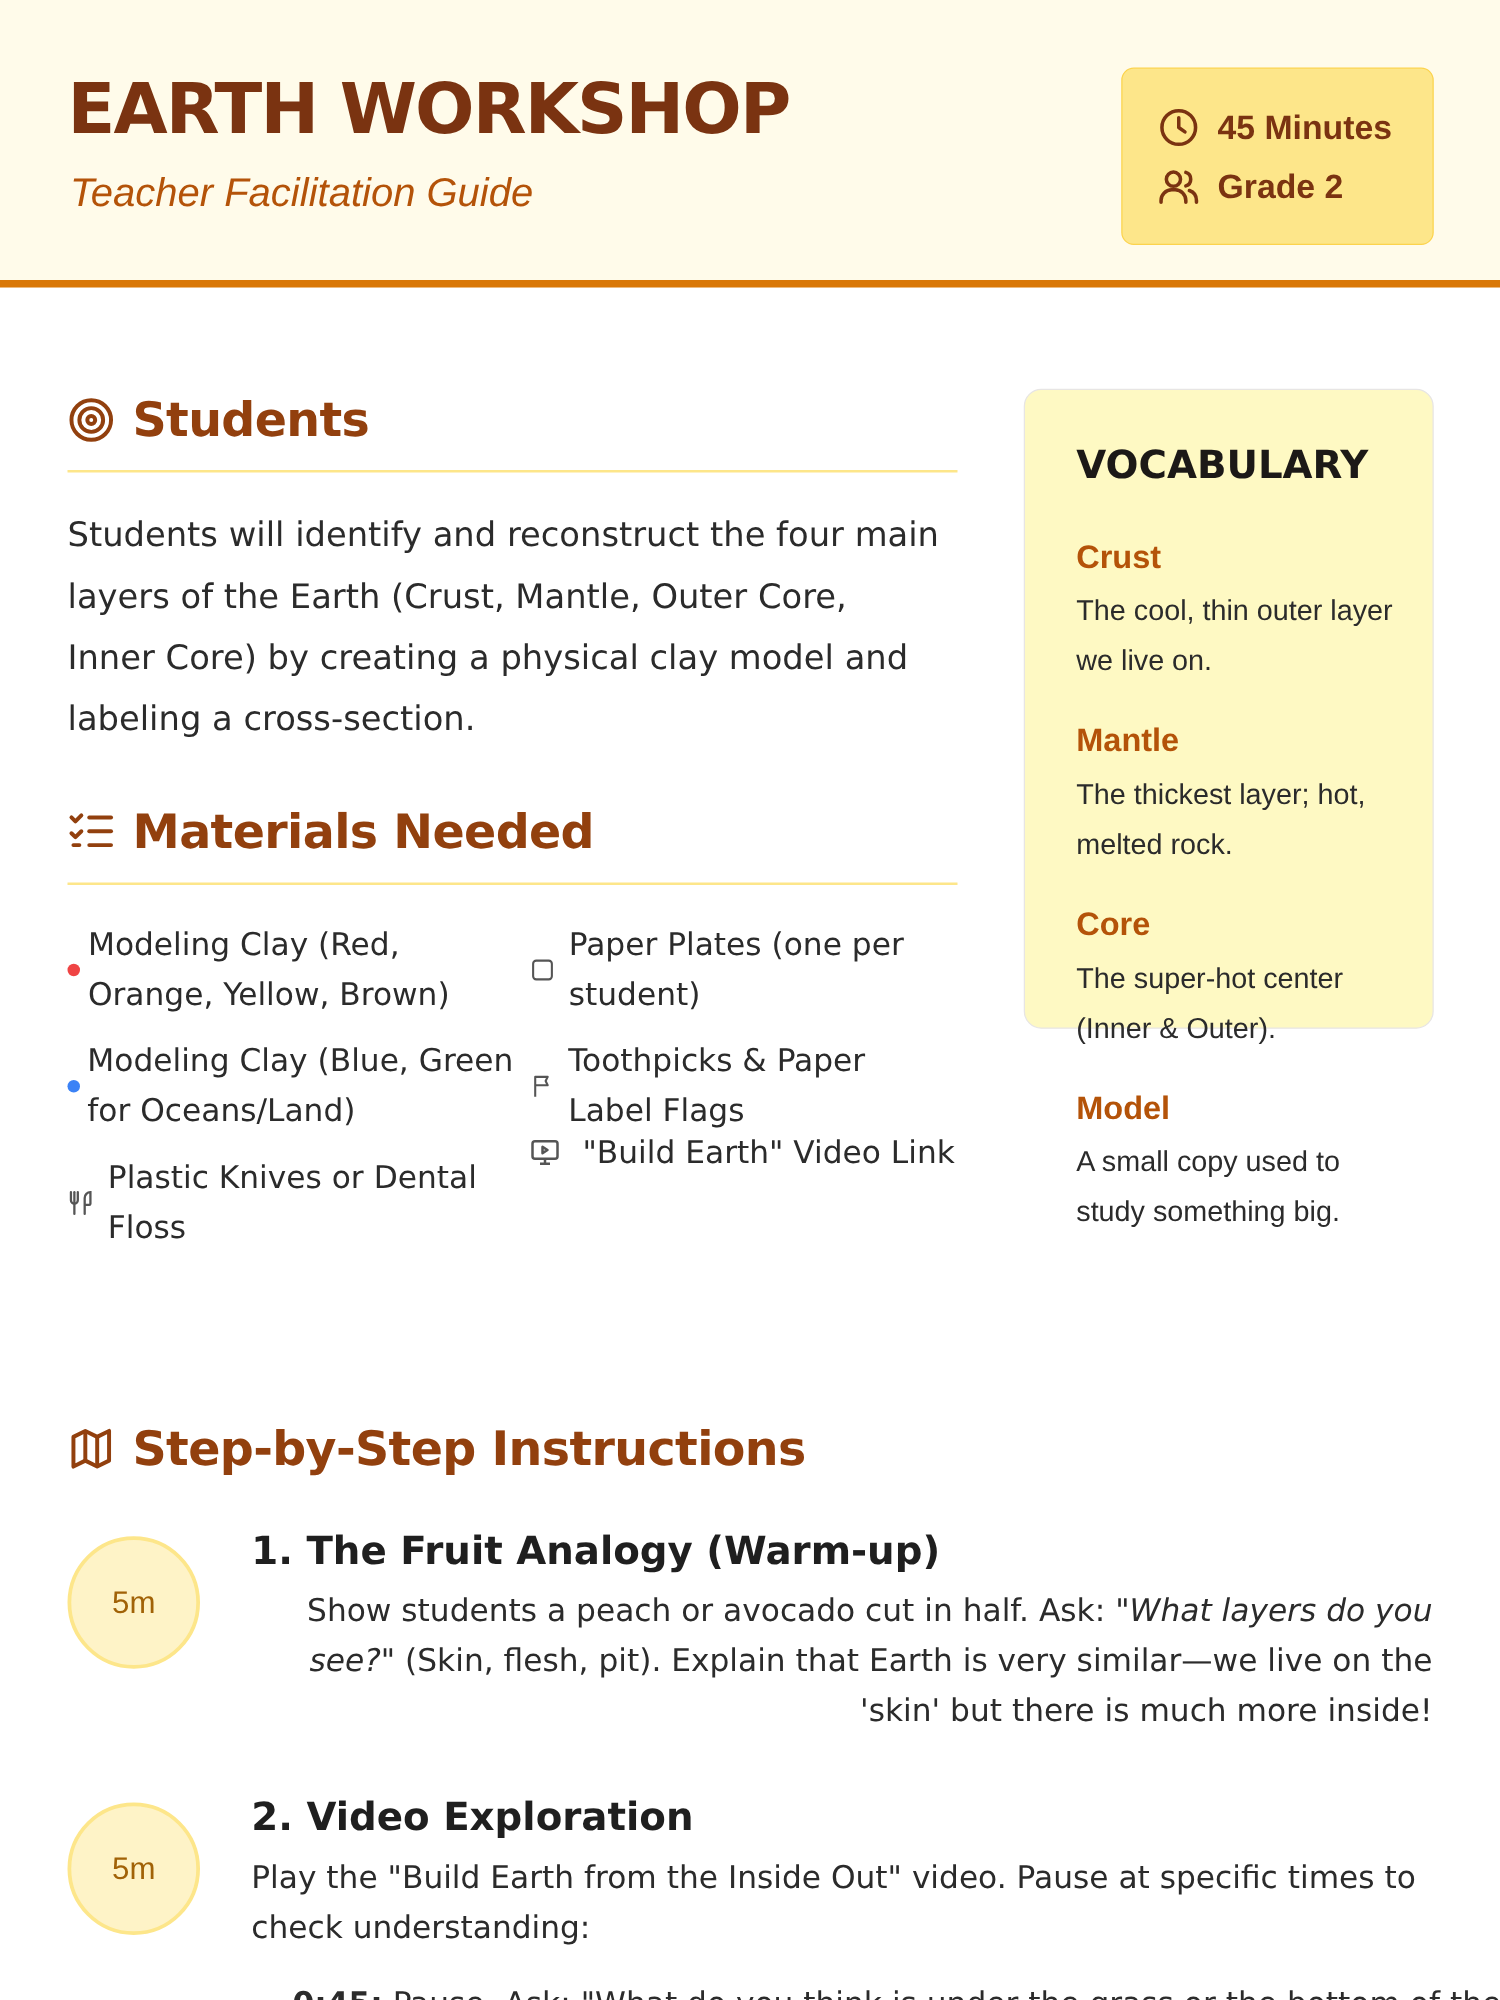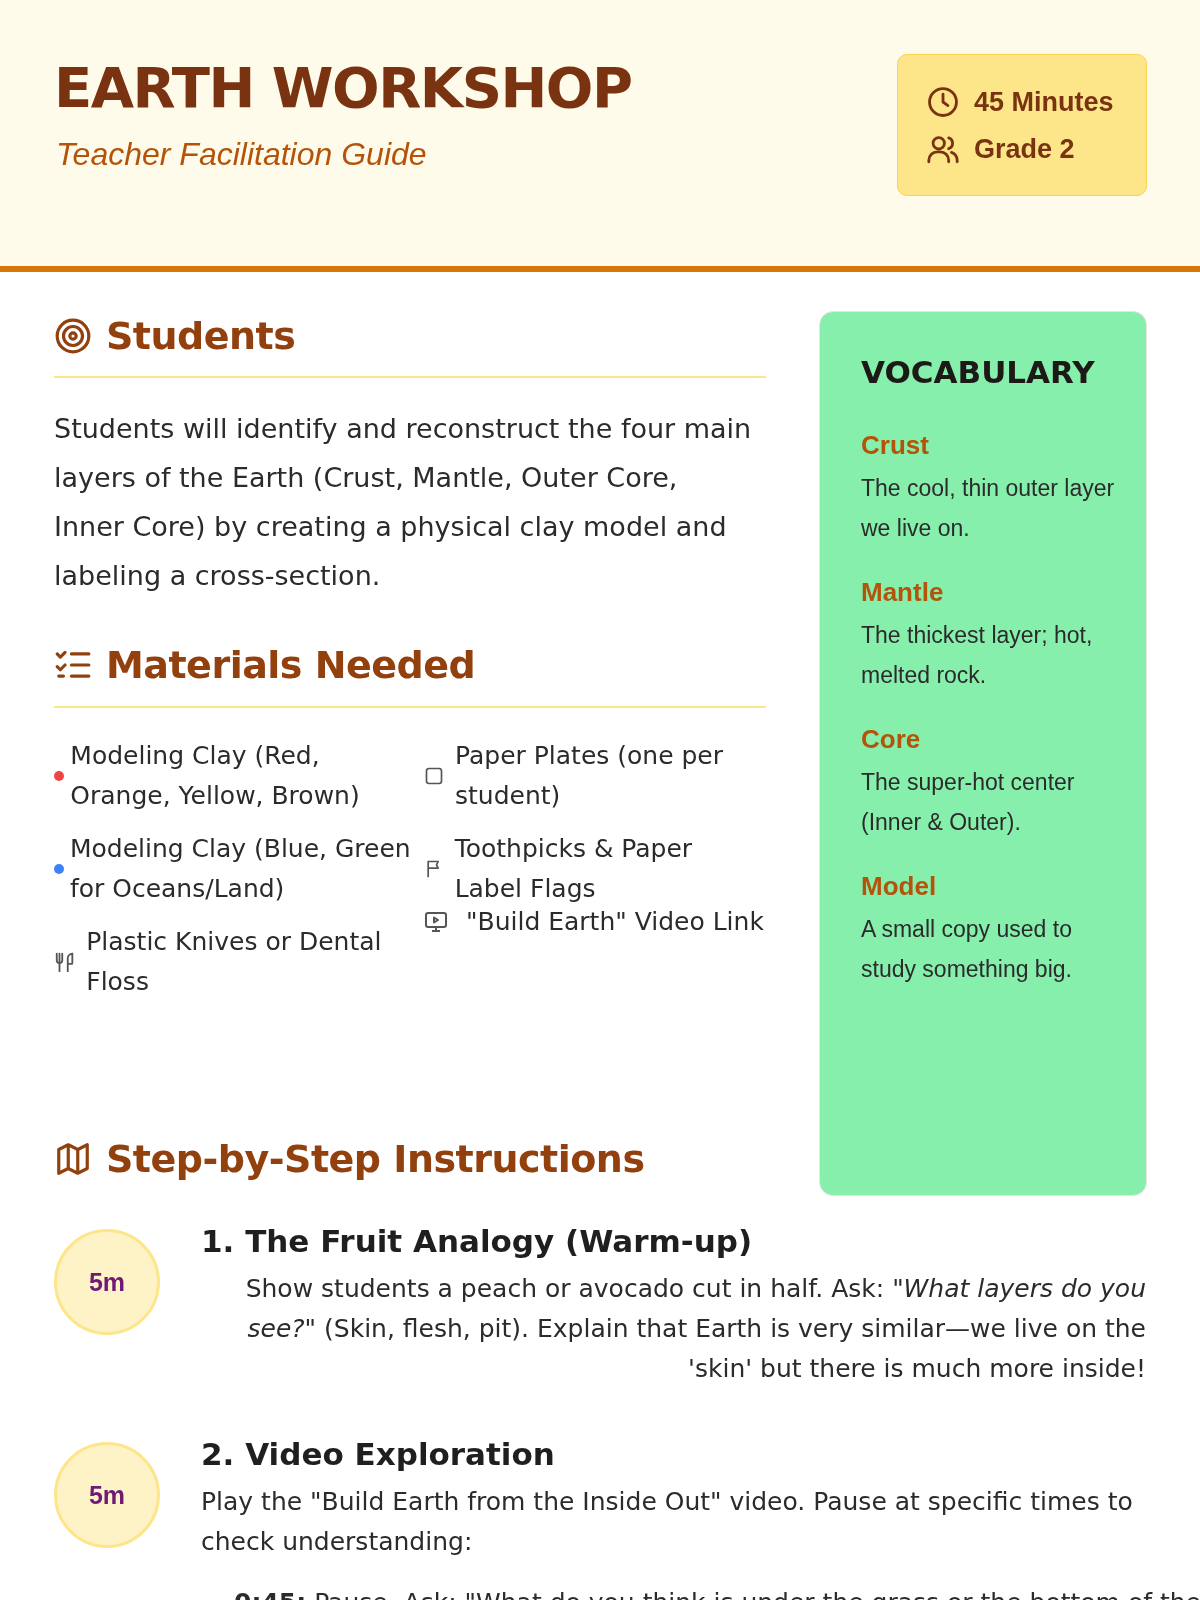--- a/index.html
+++ b/index.html
@@ -1,20 +1,20 @@
 <!DOCTYPE html>
 <html><head>
 <meta charset="utf-8">
 <style>
   * { box-sizing: border-box; margin: 0; padding: 0; }
   html, body { width: 1200px; height: 1600px; overflow: hidden; background: #ffffff; }
   body { font-family: "Liberation Sans", "DejaVu Sans", sans-serif; color: #2b2b2b; }
 
   .header {
-    position: absolute; left: 0; top: 0; width: 1200px; height: 272px;
+    position: absolute; left: 0; top: 0; width: 1200px; height: 230px;
     background: #fffbea; border-bottom: 6px solid #d97706;
   }
   .title {
     position: absolute; left: 54px; top: 55px;
     font-family: "DejaVu Sans", sans-serif; font-weight: 900; font-size: 56px;
     letter-spacing: -1.5px; color: #7a3311; transform: scaleX(1.0);
   }
   .subtitle {
     position: absolute; left: 56px; top: 136px;
     font-style: italic; font-size: 32px; color: #b45309;
@@ -41,37 +41,37 @@
     font-family: "DejaVu Sans", sans-serif; font-size: 27px; line-height: 49px; color: #2b2b2b;
   }
 
   .materials { position: absolute; left: 54px; top: 734px; width: 712px; }
   .mat-item { position: absolute; display: flex; align-items: center; }
   .mat-icon { width: 26px; display: flex; align-items: center; justify-content: flex-start; }
   .mat-text { font-family: "DejaVu Sans", sans-serif; font-size: 25px; line-height: 40px; color: #2b2b2b; }
   .dot { width: 10px; height: 10px; border-radius: 50%; display: inline-block; }
 
   .vocab {
-    position: absolute; left: 819px; top: 311px; width: 328px; height: 885px;
-    background: #86efac; border: 1.5px solid #e7e5e4; border-radius: 14px;
+    position: absolute; left: 819px; top: 311px; width: 328px; height: 512px;
+    background: #fef9c3; border: 1.5px solid #e7e5e4; border-radius: 14px;
   }
   .vocab-title {
     position: absolute; left: 41px; top: 42px;
     font-family: "DejaVu Sans", sans-serif; font-weight: 700; font-size: 31px; color: #1c1917;
   }
   .vterm { position: absolute; left: 41px; }
   .vterm-name { font-weight: 700; font-size: 26px; color: #b45309; height: 38px; }
   .vterm-def { font-size: 23px; line-height: 40px; color: #2b2b2b; width: 260px; }
 
   .step { position: absolute; left: 54px; }
   .step-badge {
     position: absolute; left: 0; top: 0; width: 106px; height: 106px; border-radius: 50%;
     background: #fef3c7; border: 3px solid #fde68a;
     display: flex; align-items: center; justify-content: center;
-    font-weight: 700; font-size: 25px; color: #701a75;
+    font-weight: 400; font-size: 25px; color: #a16207;
   }
   .step-title {
     position: absolute; left: 147px; font-family: "DejaVu Sans", sans-serif;
     font-weight: 700; font-size: 31px; color: #1f1f1f; white-space: nowrap;
   }
   .step-desc {
     position: absolute; left: 147px; width: 945px;
     font-family: "DejaVu Sans", sans-serif; font-size: 25px; line-height: 40px; color: #2b2b2b;
   }
   .step-desc em { font-style: italic; }

